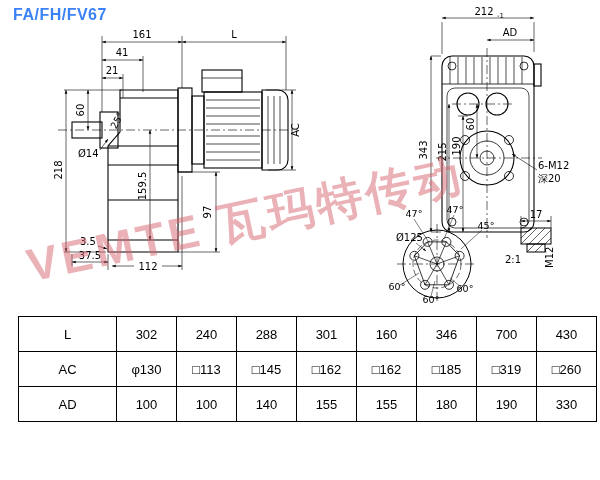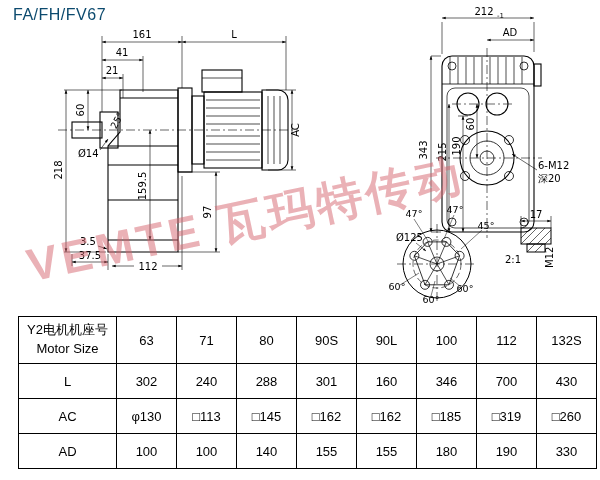--- a/index.html
+++ b/index.html
@@ -1,18 +1,18 @@
 <!DOCTYPE html>
 <html><head>
 <meta charset="utf-8">
 <style>
   *{margin:0;padding:0;box-sizing:border-box}
   html,body{width:600px;height:480px;background:#fff;font-family:"Liberation Sans",sans-serif}
   .page{position:relative;width:600px;height:480px;background:#fff;overflow:hidden}
-  .title{position:absolute;left:13px;top:6px;font-size:16px;font-weight:normal;color:#0c4a6e;letter-spacing:.5px}
+  .title{position:absolute;left:13px;top:6px;font-size:16px;font-weight:bold;color:#3b82f6;letter-spacing:.5px}
   svg.drawing{position:absolute;left:0;top:0}
   svg text{font-family:"DejaVu Sans",sans-serif;font-size:10px;fill:#000;stroke:none}
   svg text.ts{font-size:7px}
   svg text.tc{font-size:9.5px}
   .watermark{position:absolute;left:28px;top:236px;font-size:46px;font-weight:bold;letter-spacing:4px;
     color:rgba(213,99,110,.5);transform:rotate(-12deg);transform-origin:0 50%;white-space:nowrap;pointer-events:none}
   table.spec{position:absolute;left:18px;top:316px;width:578px;border-collapse:collapse;table-layout:fixed;background:#fff}
   table.spec td{border:1px solid #000;text-align:center;font-size:13px;color:#000;vertical-align:middle;padding:0}
   tr.r-head td{height:47px}
   tr.r-data td{height:35px}
@@ -248,34 +248,20 @@
   </svg>
 
   <div class="watermark">VEMTE 瓦玛特传动</div>
 
   <table class="spec">
     <colgroup>
       <col style="width:98px">
       <col span="8" style="width:60px">
     </colgroup>
     <tbody>
-        <tr class="r-head">
-      <td class="c-label">
-        <div>Y2电机机座号</div>
-        <div>Motor Size</div>
-      </td>
-      <td>63</td>
-      <td>71</td>
-      <td>80</td>
-      <td>90S</td>
-      <td>90L</td>
-      <td>100</td>
-      <td>112</td>
-      <td>132S</td>
-    </tr>
     <tr class="r-data">
       <td class="c-mid">L</td>
       <td>302</td>
       <td>240</td>
       <td>288</td>
       <td>301</td>
       <td>160</td>
       <td>346</td>
       <td>700</td>
       <td>430</td>

